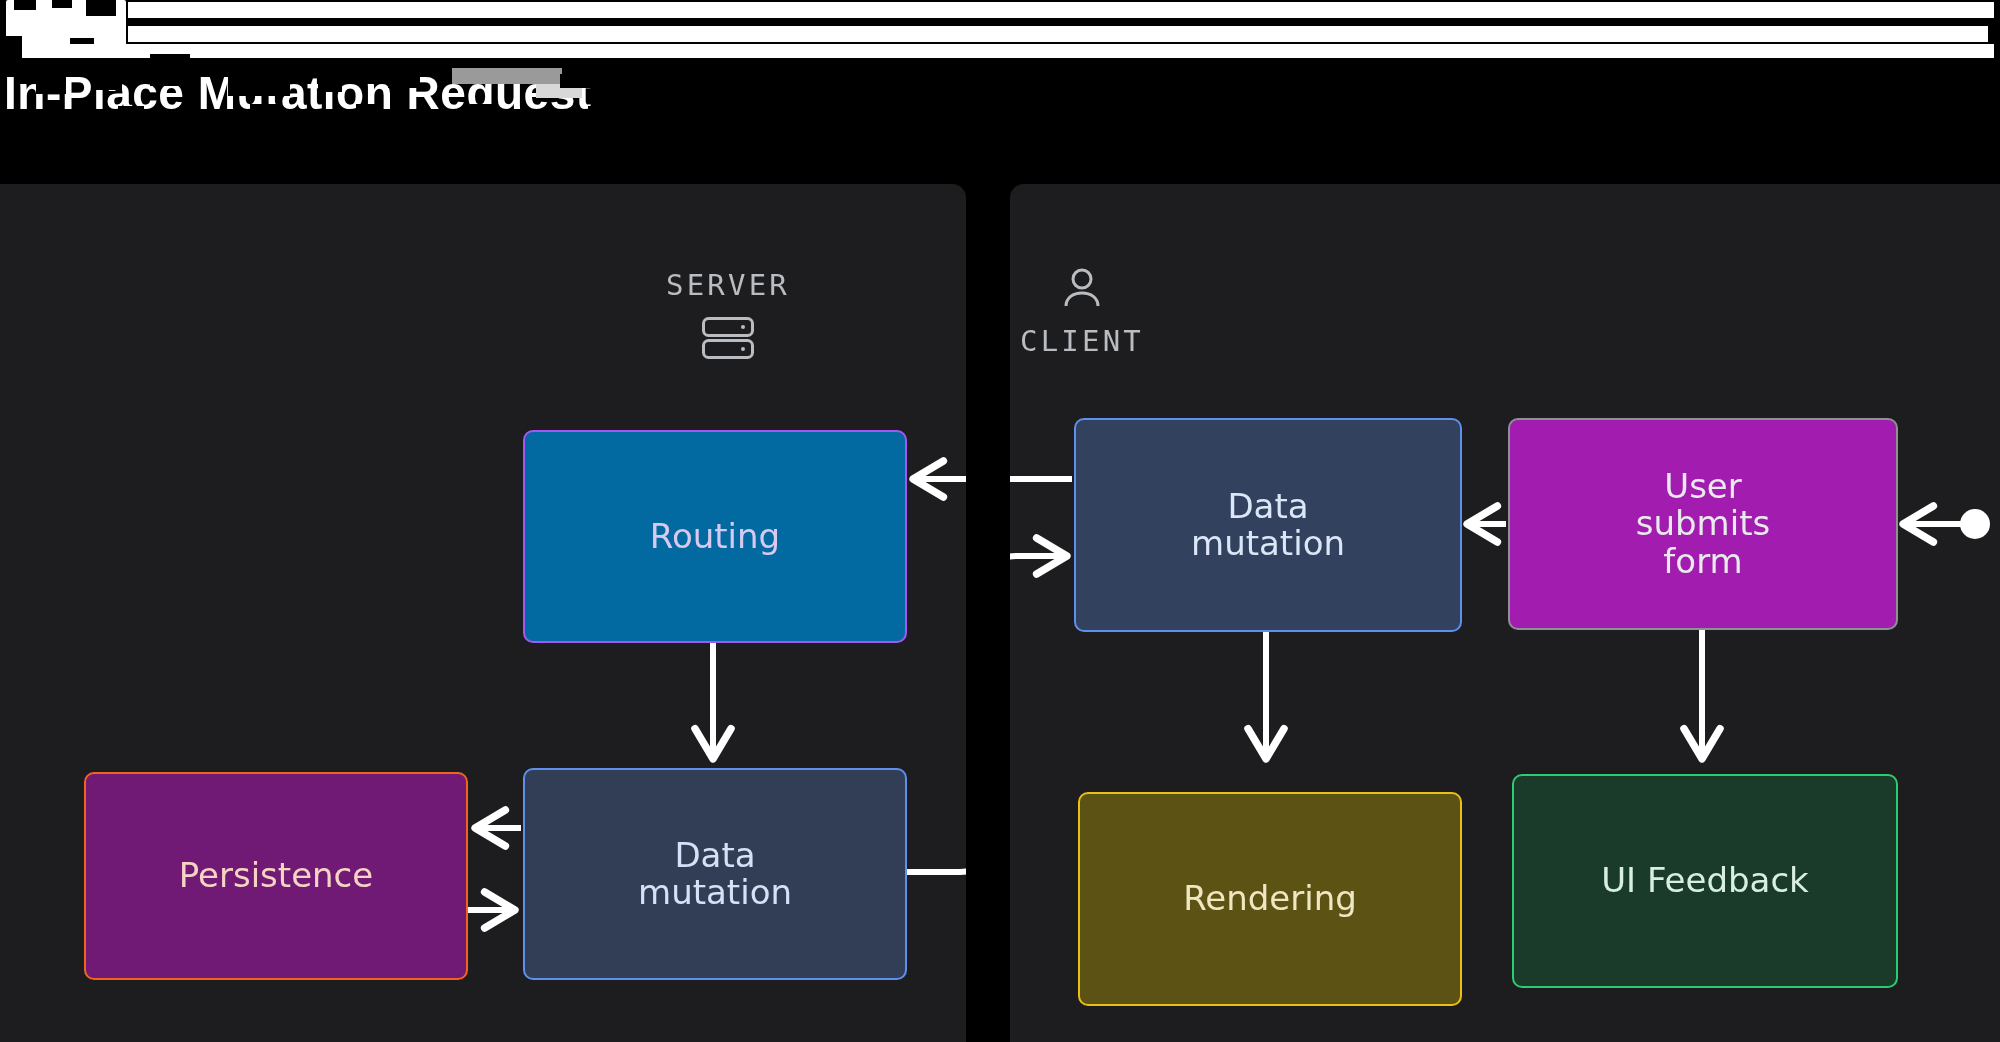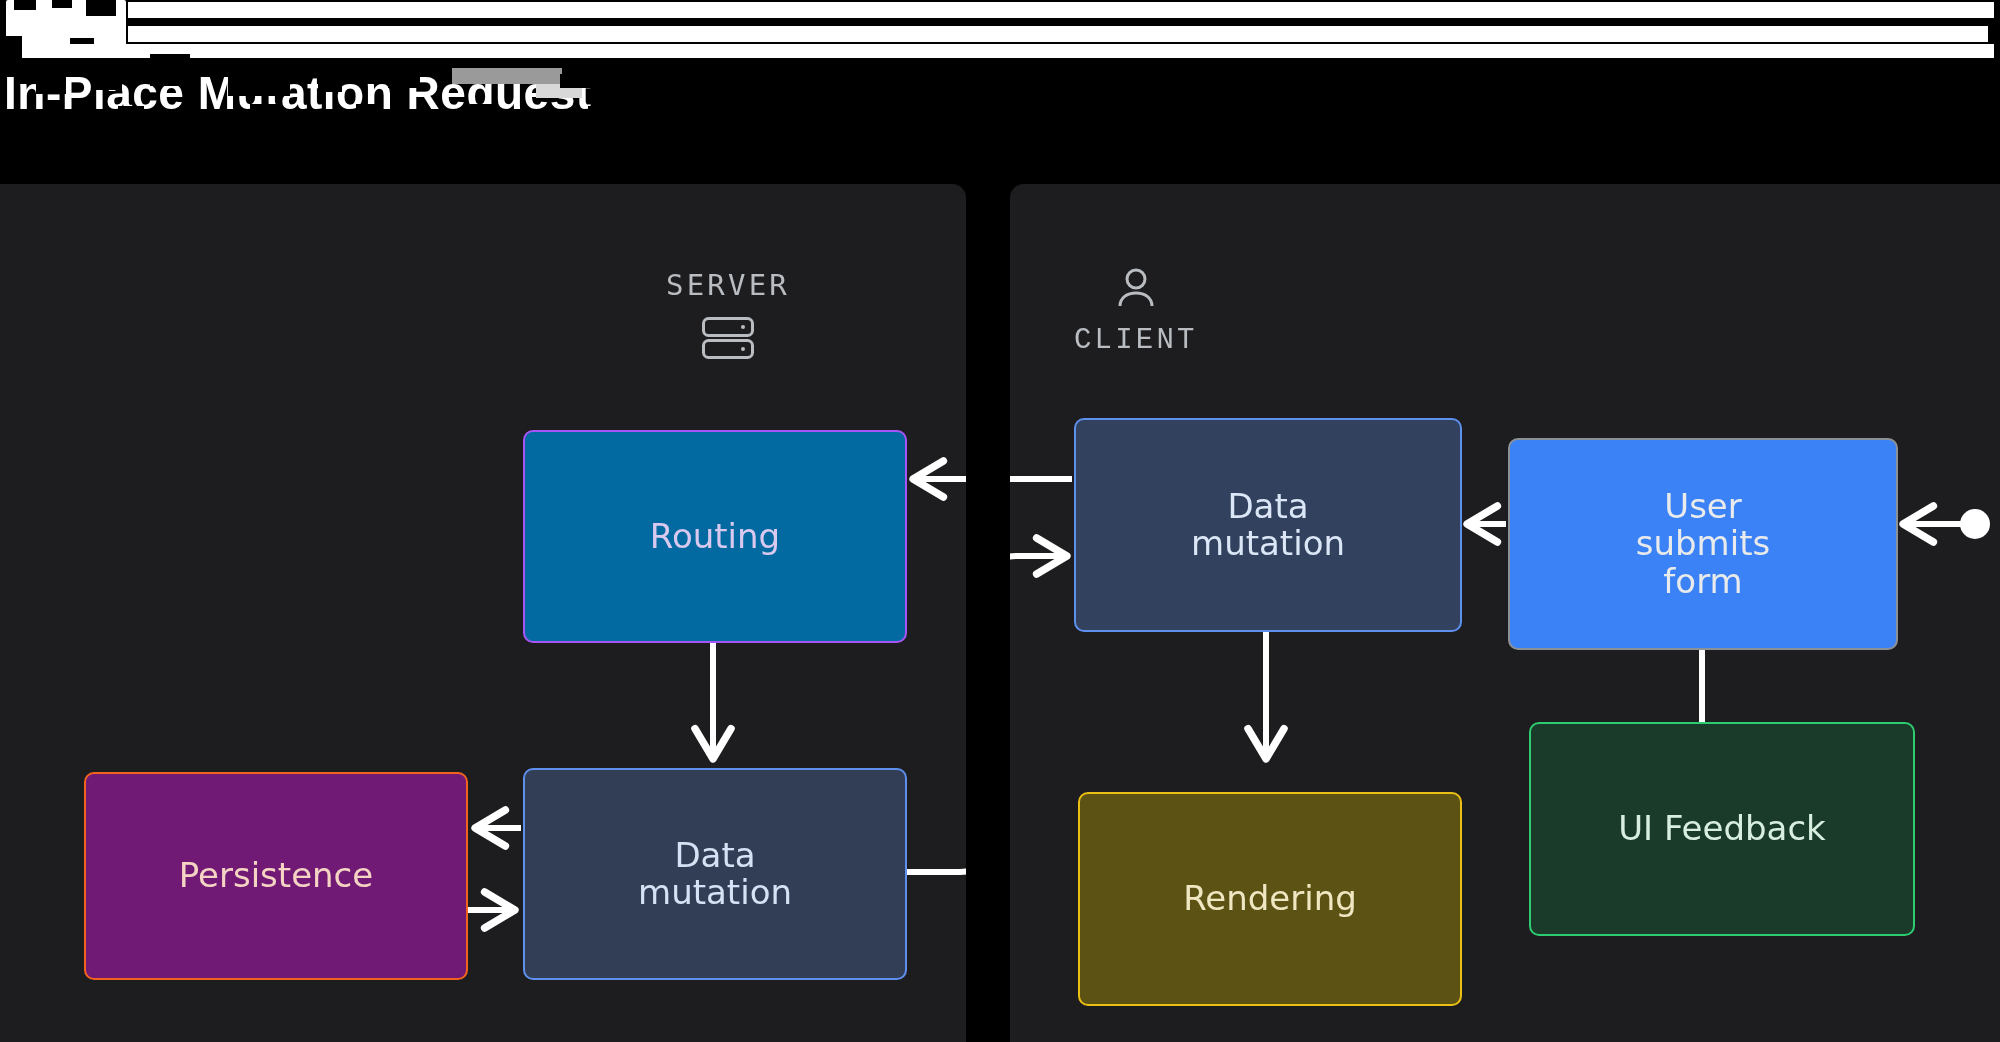--- a/index.html
+++ b/index.html
@@ -32,44 +32,44 @@
 
   
   .panel{position:absolute;background:#1d1d1f;border-radius:14px;}
   #panel-server{left:-14px;top:184px;width:980px;height:880px;}
   #panel-client{left:1010px;top:184px;width:1004px;height:880px;}
 
   .panel-label{position:absolute;display:flex;align-items:center;gap:14px;
     color:#b9bcc0;font-size:29px;letter-spacing:3.2px;
     font-family:"DejaVu Sans Mono","Liberation Mono",monospace;flex-direction:column;}
   #label-server{left:666px;top:268px;}
-  #label-client{left:1074px;top:266px;font-family:Liberation Mono, monospace;}
+  #label-client{left:1020px;top:266px;}
 
   .ic{display:block;}
 
   
   .node{position:absolute;border-radius:10px;border:2px solid;
     display:flex;align-items:center;justify-content:center;text-align:center;
     font-size:34px;line-height:1.10;font-weight:400;
     font-family:"DejaVu Sans","Liberation Sans",sans-serif;}
 
   #n-routing   {left:523px; top:430px; width:380px;height:209px;
                  background:#0369a1;border-color:#a855f7;color:#d9c9ef;}
   #n-srv-mut   {left:523px; top:768px; width:380px;height:208px;
                  background:#323e55;border-color:#5e90ee;color:#d5e2f5;}
   #n-persist   {left:84px;  top:772px; width:380px;height:204px;
                  background:#701a75;border-color:#f2641e;color:#f6d4c4;}
   #n-cli-mut   {left:1074px;top:418px; width:384px;height:210px;
                  background:#32415d;border-color:#5e90ee;color:#dbe6f7;}
-  #n-user      {left:1508px;top:438px; width:386px;height:208px;
-                 background:#3b82f6;border-color:#8c9196;color:#e8eaec;}
+  #n-user      {left:1508px;top:418px; width:386px;height:208px;
+                 background:#a21caf;border-color:#8c9196;color:#e8eaec;}
   #n-render    {left:1078px;top:766px; width:380px;height:210px;
                  background:#5c5214;border-color:#eac014;color:#efe6c2;margin-top:26px;}
-  #n-feedback  {left:1512px;top:722px; width:382px;height:210px;
-                 background:#1a3a2a;border-color:#2ecc71;color:#d8efe0;margin-left:17px;}
+  #n-feedback  {left:1512px;top:774px; width:382px;height:210px;
+                 background:#1a3a2a;border-color:#2ecc71;color:#d8efe0;}
 
   
   #arrows{position:absolute;left:0;top:0;width:2000px;height:1042px;
     pointer-events:none;}
 
   
   .gutter{position:absolute;top:184px;left:966px;width:44px;height:880px;background:#000;}
 </style>
 </head>
 <body>

